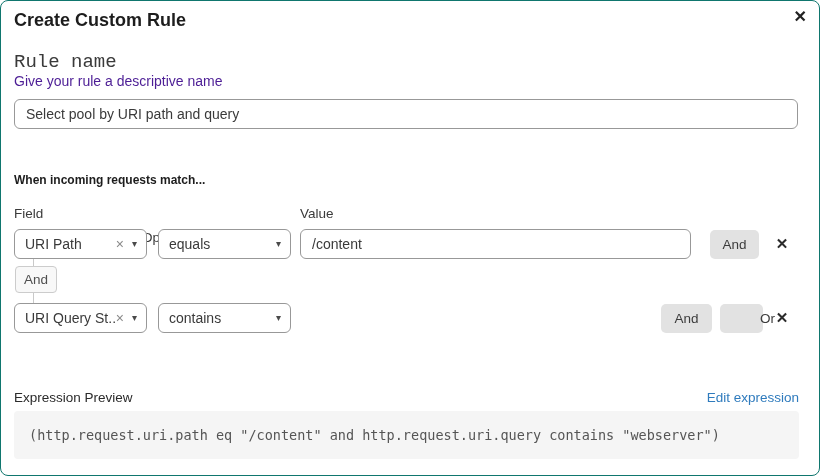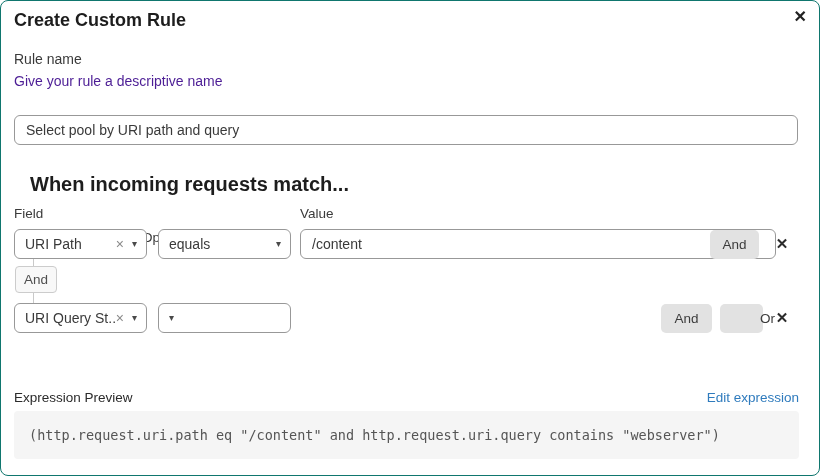--- a/index.html
+++ b/index.html
@@ -22,31 +22,31 @@
     left: 13px; top: 9px;
     font-size: 18px; font-weight: 700; color: #1d1d1d;
   }
   .close-btn {
     right: 12px; top: 6px;
     background: none; border: none; cursor: pointer;
     font-size: 16px; font-weight: 700; color: #222;
     line-height: 1.2;
   }
 
-  .rule-label { left: 13px; top: 50px; font-size: 14px; color: #3a3a3a; }
+  .rule-label { left: 13px; top: 50px; font-size: 19px; color: #3a3a3a; font-family: Liberation Mono, monospace; }
   .rule-helper { left: 13px; top: 72px; font-size: 14px; color: #4c1d95; }
   .rule-input {
     left: 13px; top: 98px; width: 784px; height: 30px;
     border: 1px solid #989898; border-radius: 6px;
     padding: 0 11px; font-size: 14px; color: #3a3a3a;
     font-family: "Liberation Sans", "DejaVu Sans", sans-serif;
-    background: #fff; outline: none; margin-top: 16px;
+    background: #fff; outline: none;
   }
 
-  .match-heading { left: 29px; top: 172px; font-size: 20px; font-weight: 700; color: #1d1d1d; }
+  .match-heading { left: 13px; top: 172px; font-size: 12px; font-weight: 700; color: #1d1d1d; }
   .col-label { top: 205px; font-size: 13.5px; color: #3a3a3a; }
   .col-field { left: 13px; }
   .col-operator { left: 141px; margin-top: 24px; }
   .col-value { left: 299px; }
 
   .select-box {
     height: 30px; width: 133px;
     border: 1px solid #989898; border-radius: 6px;
     background: #fff; cursor: pointer;
     display: flex; align-items: center;
@@ -61,21 +61,21 @@
   .row2 { top: 302px; }
   .field-select { left: 13px; justify-content: space-between; }
   .operator-select { left: 157px; }
   .value-input {
     left: 299px; height: 30px;
     border: 1px solid #989898; border-radius: 6px;
     padding: 0 11px; font-size: 14px; color: #3a3a3a;
     font-family: "Liberation Sans", "DejaVu Sans", sans-serif;
     background: #fff; outline: none;
   }
-  .value-w1 { width: 476px; }
+  .value-w1 { width: 391px; }
   .value-w2 { width: 353px; }
 
   .logic-btn {
     height: 29px; border: none; border-radius: 5px;
     background: #e2e2e2; color: #3c3c3c;
     font-size: 13.5px; cursor: pointer;
     font-family: "Liberation Sans", "DejaVu Sans", sans-serif;
   }
   .and-btn-r1 { left: 709px; top: 229px; width: 49px; }
   .and-btn-r2 { left: 660px; top: 303px; width: 51px; }
@@ -148,20 +148,21 @@
   <div class="abs conn-line conn-top"></div>
   <div class="abs and-chip">And</div>
   <div class="abs conn-line conn-bottom"></div>
 
   <div class="abs select-box row2 field-select">
     <span class="sel-text">URI Query St...</span>
     <span class="clear-x">×</span>
     <span class="caret">▾</span>
   </div>
   <div class="abs select-box row2 operator-select">
+    <span class="sel-text">contains</span>
     <span class="caret">▾</span>
   </div>
   <button class="abs logic-btn and-btn-r2">And</button>
   <button class="abs logic-btn or-btn-r2">Or</button>
   <button class="abs remove-btn remove-r2">✕</button>
 
   <div class="abs expr-label">Expression Preview</div>
   <a class="abs edit-link">Edit expression</a>
   <div class="abs code-block">
     <span class="code-text">(http.request.uri.path eq "/content" and http.request.uri.query contains "webserver")</span>

